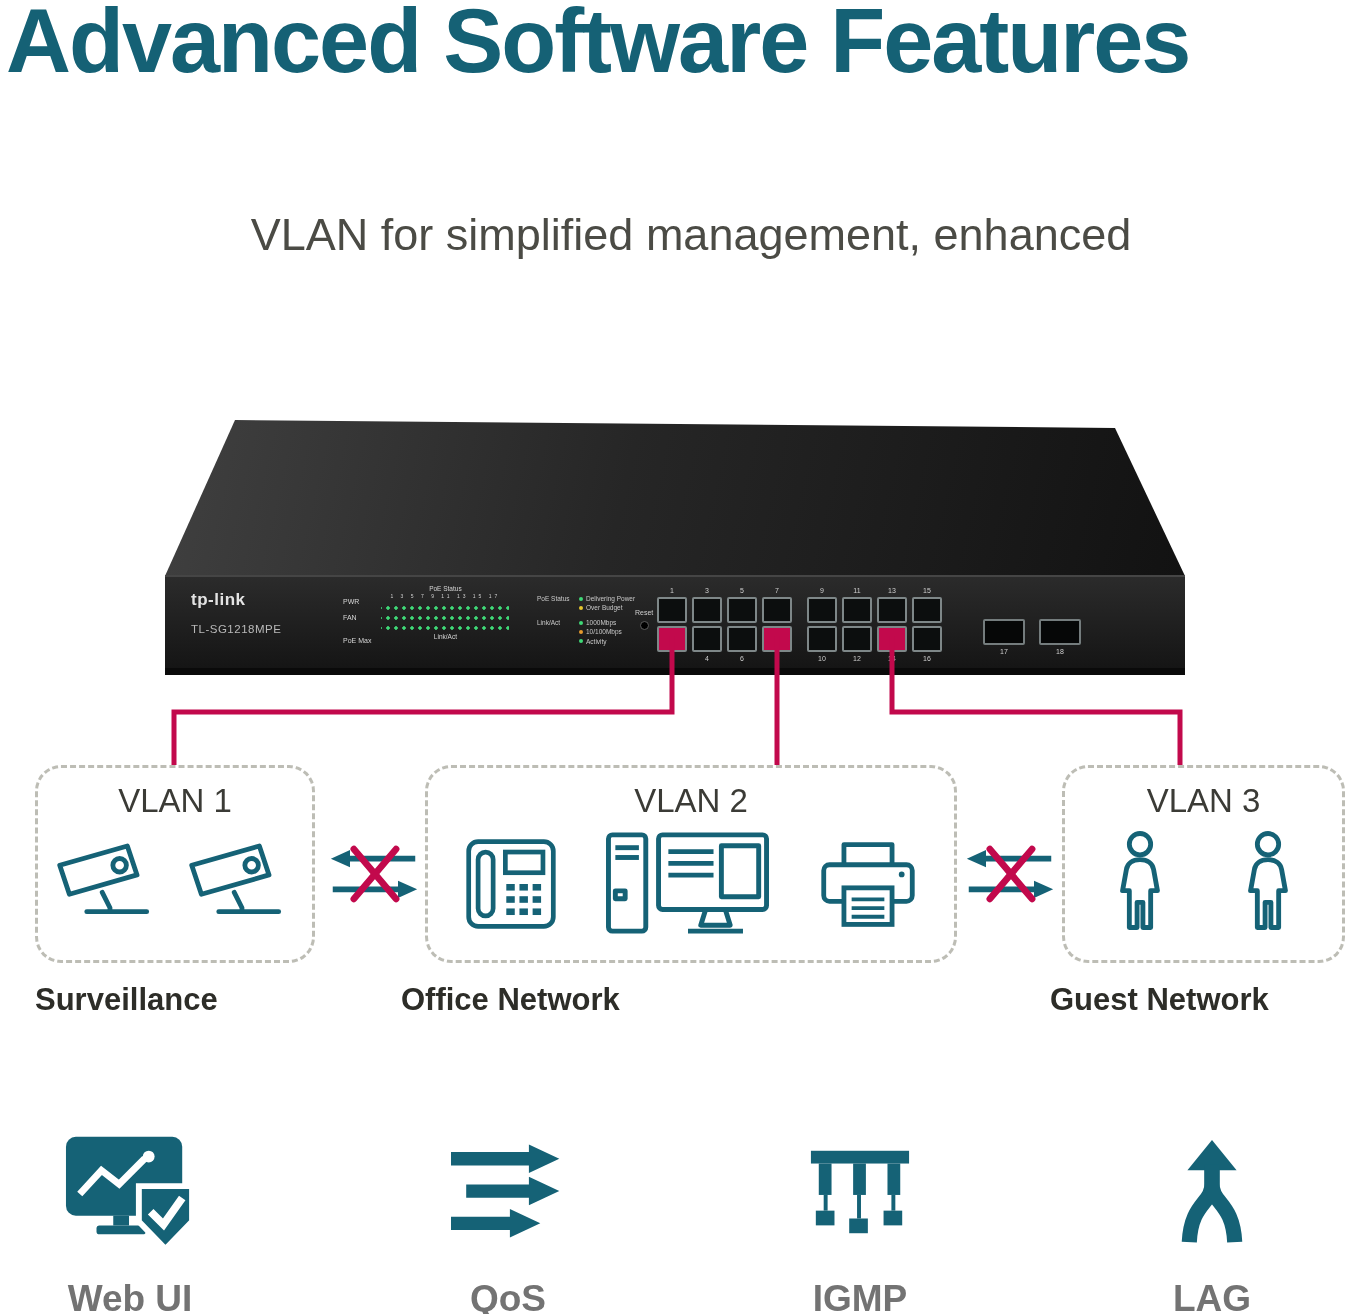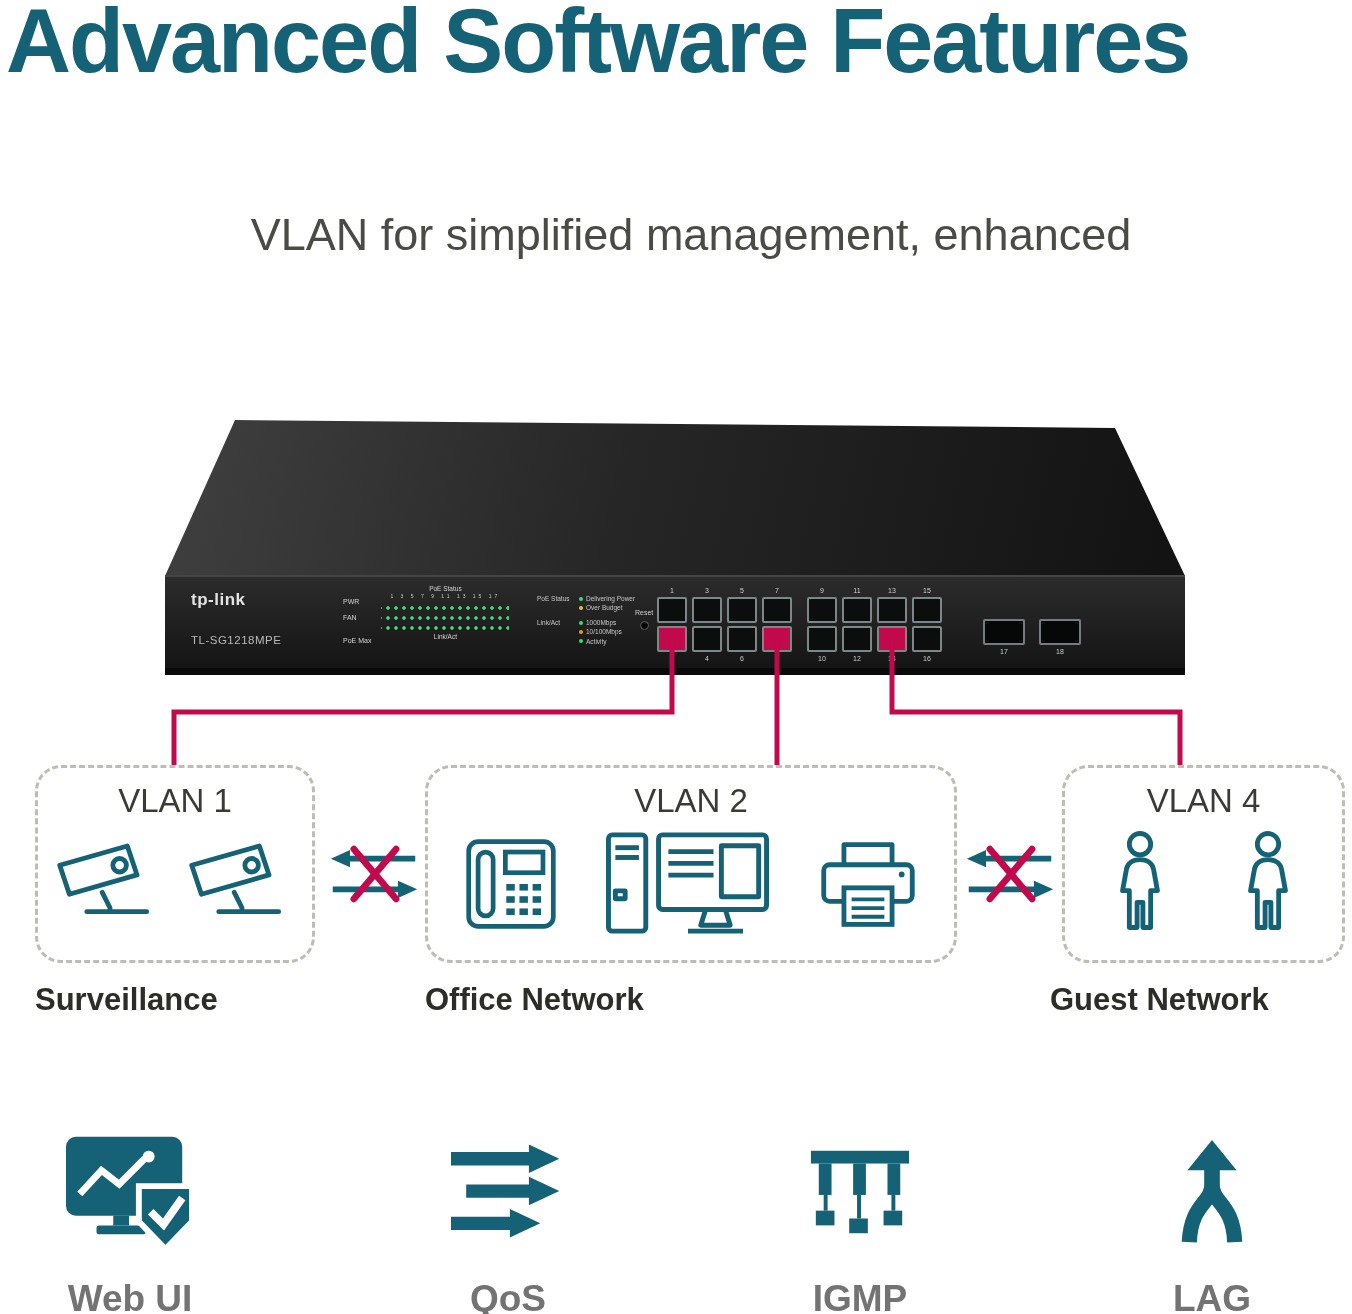--- a/index.html
+++ b/index.html
@@ -14,21 +14,21 @@
 
   
   .switch{position:absolute;left:165px;top:420px;width:1020px;height:255px;}
   .switch-top{position:absolute;left:0;top:0;width:1020px;height:156px;
               clip-path:polygon(70px 0px, 950px 8px, 1020px 156px, 0px 156px);
               background:linear-gradient(103deg,#404040 0%,#262626 45%,#121212 100%);}
   .switch-front{position:absolute;left:0;top:155px;width:1020px;height:100px;
                 background:linear-gradient(#2b2b2b,#151515);
                 border-top:2px solid #454545;border-bottom:7px solid #0a0a0a;box-sizing:border-box;text-decoration:underline;}
   .brand{position:absolute;left:26px;top:13px;font-size:17px;font-weight:700;color:#e3e3e3;letter-spacing:.5px;}
-  .model{position:absolute;left:26px;top:46px;font-size:11.5px;color:#b9b9b9;letter-spacing:.5px;margin-top:11px;}
+  .model{position:absolute;left:26px;top:46px;font-size:11.5px;color:#b9b9b9;letter-spacing:.5px;}
 
   .led-panel{position:absolute;left:178px;top:8px;display:flex;gap:8px;}
   .led-left{display:flex;flex-direction:column;padding-top:13px;}
   .led-lbl{font-size:7px;color:#d5d5d5;line-height:1;}
   .led-lbl + .led-lbl{margin-top:9px;}
   .led-lbl.poe-max{margin-top:16px;}
   .led-right{width:132px;text-align:center;}
   .led-head{font-size:6.5px;color:#d5d5d5;line-height:1.2;}
   .led-nums{font-size:5px;color:#cfcfcf;letter-spacing:3px;line-height:1.2;white-space:nowrap;}
   .led-grid{width:128px;height:30px;margin:2px auto 2px auto;
@@ -335,39 +335,39 @@
         <polygon points="74,36 94,45 74,54"></polygon>
       </g>
       <g stroke="#c2094c" stroke-width="7" stroke-linecap="round">
         <line x1="28" y1="3" x2="72" y2="55"></line>
         <line x1="72" y1="3" x2="28" y2="55"></line>
       </g>
     </svg>
   </div>
 
   <div class="vlan-box" style="left:1062px;width:283px">
-    <div class="vlan-title">VLAN 4</div>
+    <div class="vlan-title">VLAN 3</div>
     <div class="vlan-icons gap-lg">
       <svg width="64" height="102" viewBox="0 0 66 104">
         <g fill="none" stroke="#156276" stroke-width="5" stroke-linejoin="round">
           <circle cx="33" cy="14" r="11"></circle>
           <path d="M33 30 C25 30 20 34 19 40 L15 62 L22 62 L22 100 L30 100 L30 74 L36 74 L36 100 L44 100 L44 62 L51 62 L47 40 C46 34 41 30 33 30 Z"></path>
         </g>
       </svg>
       <svg width="64" height="102" viewBox="0 0 66 104">
         <g fill="none" stroke="#156276" stroke-width="5" stroke-linejoin="round">
           <circle cx="33" cy="14" r="11"></circle>
           <path d="M33 30 C25 30 20 34 19 40 L15 62 L22 62 L22 100 L30 100 L30 74 L36 74 L36 100 L44 100 L44 62 L51 62 L47 40 C46 34 41 30 33 30 Z"></path>
         </g>
       </svg>
     </div>
   </div>
 
   <div class="caption" style="left:35px;width:280px">Surveillance</div>
-  <div class="caption" style="left:425px;width:532px">Office Network</div>
+  <div class="caption" style="left:401px;width:532px">Office Network</div>
   <div class="caption" style="left:1050px;width:290px">Guest Network</div>
 
   <div class="feature" style="left:50px">
     <div class="f-icon">
       <svg width="132" height="124" viewBox="0 0 134 124">
         <rect x="2" y="6" width="118" height="80" rx="10" fill="#156276"></rect>
         <rect x="50" y="86" width="16" height="10" fill="#156276"></rect>
         <rect x="33" y="96" width="50" height="9" rx="3" fill="#156276"></rect>
         <polyline points="16,64 38,40 56,54 82,28" fill="none" stroke="#ffffff" stroke-width="7"></polyline>
         <circle cx="86" cy="26" r="6" fill="#ffffff"></circle>

